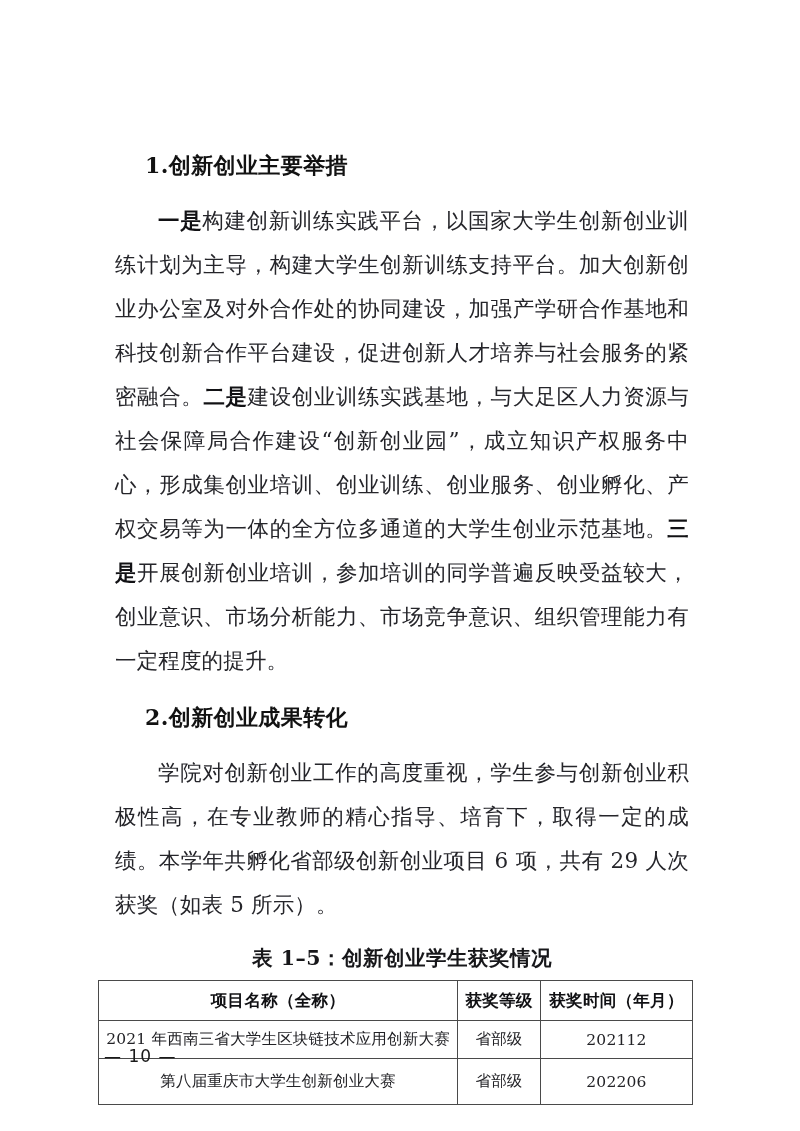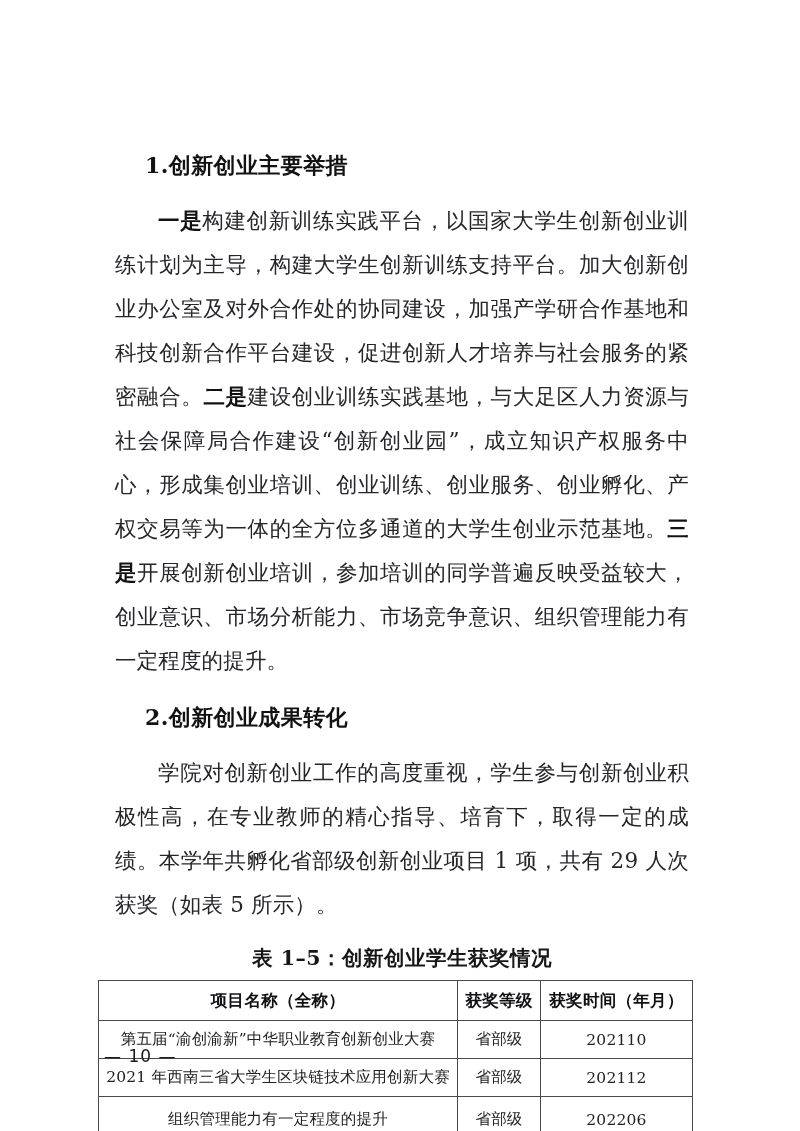--- a/index.html
+++ b/index.html
@@ -129,51 +129,46 @@
 <div class="page">
 
   <div class="content">
 
     <h2 class="heading">1.创新创业主要举措</h2>
 
     <p class="para"><span class="lead">一是</span><span>构建创新训练实践平台，以国家大学生创新创业训练计划为主导，构建大学生创新训练支持平台。加大创新创业办公室及对外合作处的协同建设，加强产学研合作基地和科技创新合作平台建设，促进创新人才培养与社会服务的紧密融合。</span><span class="lead">二是</span><span>建设创业训练实践基地，与大足区人力资源与社会保障局合作建设“创新创业园”，成立知识产权服务中心，形成集创业培训、创业训练、创业服务、创业孵化、产权交易等为一体的全方位多通道的大学生创业示范基地。</span><span class="lead">三是</span><span>开展创新创业培训，参加培训的同学普遍反映受益较大，创业意识、市场分析能力、市场竞争意识、组织管理能力有一定程度的提升。</span></p>
 
     <h2 class="heading">2.创新创业成果转化</h2>
 
-    <p class="para"><span>学院对创新创业工作的高度重视，学生参与创新创业积极性高，在专业教师的精心指导、培育下，取得一定的成绩。本学年共孵化省部级创新创业项目 1 项，共有 29 人次获奖（如表 5 所示）。</span></p>
+    <p class="para"><span>学院对创新创业工作的高度重视，学生参与创新创业积极性高，在专业教师的精心指导、培育下，取得一定的成绩。本学年共孵化省部级创新创业项目 6 项，共有 29 人次获奖（如表 5 所示）。</span></p>
 
     <div class="caption">表 1–5：创新创业学生获奖情况</div>
 
     <div class="table-wrap">
       <table class="award-table">
         <colgroup>
           <col class="c-name">
           <col class="c-level">
           <col class="c-date">
         </colgroup>
         <thead>
           <tr>
             <th>项目名称（全称）</th>
             <th>获奖等级</th>
             <th>获奖时间（年月）</th>
           </tr>
         </thead>
         <tbody>
           <tr>
-            <td>第五届“渝创渝新”中华职业教育创新创业大赛</td>
-            <td>省部级</td>
-            <td>202110</td>
-          </tr>
-          <tr>
             <td>2021 年西南三省大学生区块链技术应用创新大赛</td>
             <td>省部级</td>
             <td>202112</td>
           </tr>
           <tr class="tall">
-            <td>组织管理能力有一定程度的提升</td>
+            <td>第八届重庆市大学生创新创业大赛</td>
             <td>省部级</td>
             <td>202206</td>
           </tr>
         </tbody>
       </table>
     </div>
 
   </div>
 
   <div class="footer">— 10 —</div>

